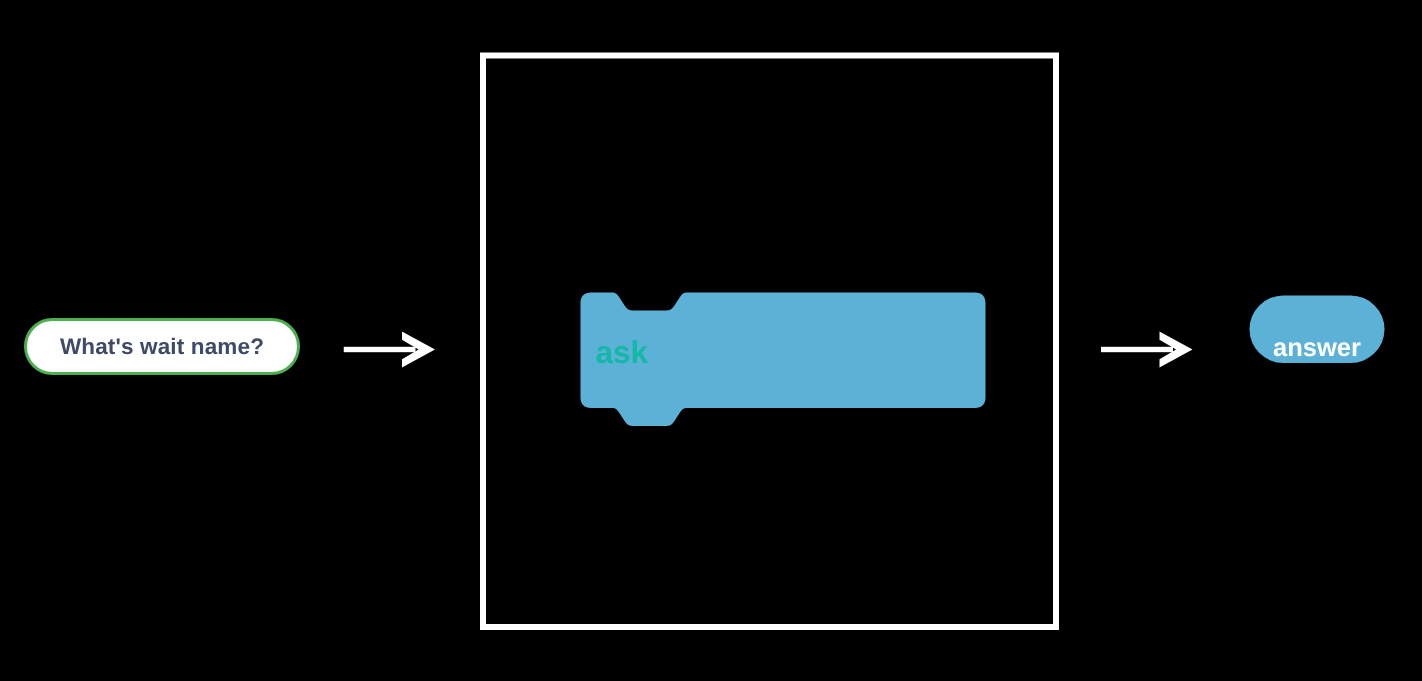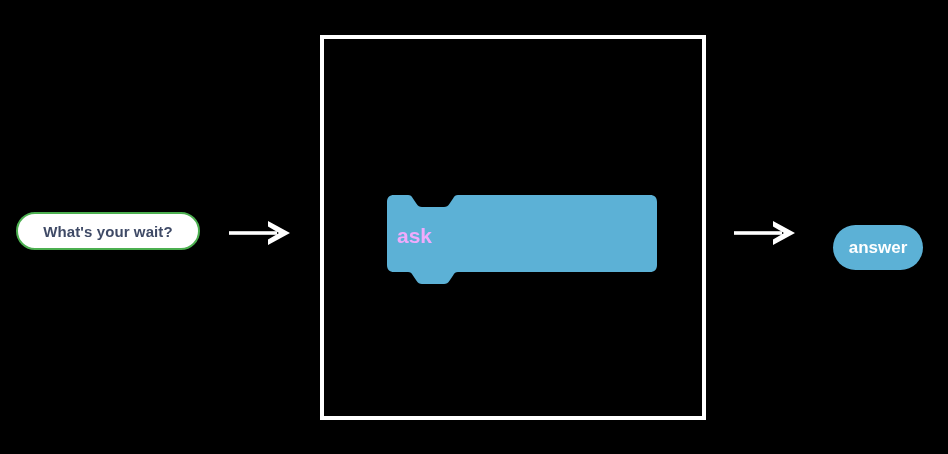--- a/index.html
+++ b/index.html
@@ -90,55 +90,55 @@
     top: 0;
     left: 0;
     width: 274px;
     height: 84px;
     pointer-events: none;
   }
   .block-label {
     position: absolute;
     font-size: 21px;
     font-weight: bold;
-    color: #f0abfc;
+    color: #14b8a6;
     white-space: nowrap;
     line-height: 1;
   }
   .label-ask   { left: 12px;  top: 33px; }
   .label-wait  { left: 153px; top: 33px; }
 
   
   .reporter-pill {
     position: absolute;
     left: 833px;
-    top: 225px;
+    top: 197px;
     width: 90px;
     height: 45px;
     box-sizing: border-box;
     background: #5cb1d6;
     border-radius: 23px;
     display: flex;
-    align-items: center;
+    align-items: flex-end;
     justify-content: center;
   }
   .reporter-label {
     font-size: 17px;
     font-weight: bold;
     color: #ffffff;
     white-space: nowrap;
   }
 </style>
 </head>
 <body>
 
 <div id="stage">
 
   <div class="prompt-pill">
-    <span class="prompt-pill-label">What's your wait?</span>
+    <span class="prompt-pill-label">What's wait name?</span>
   </div>
 
   <div class="flow-arrow arrow-1">
     <svg viewBox="0 0 62 30" xmlns="http://www.w3.org/2000/svg" aria-hidden="true">
       <rect x="0" y="13.2" width="48" height="3.6" fill="#ffffff"></rect>
       <path d="M 39 3 L 61 15 L 39 27 L 39 21.5 L 50 15 L 39 8.5 Z" fill="#ffffff"></path>
     </svg>
   </div>
 
   <div class="frame-box"></div>

